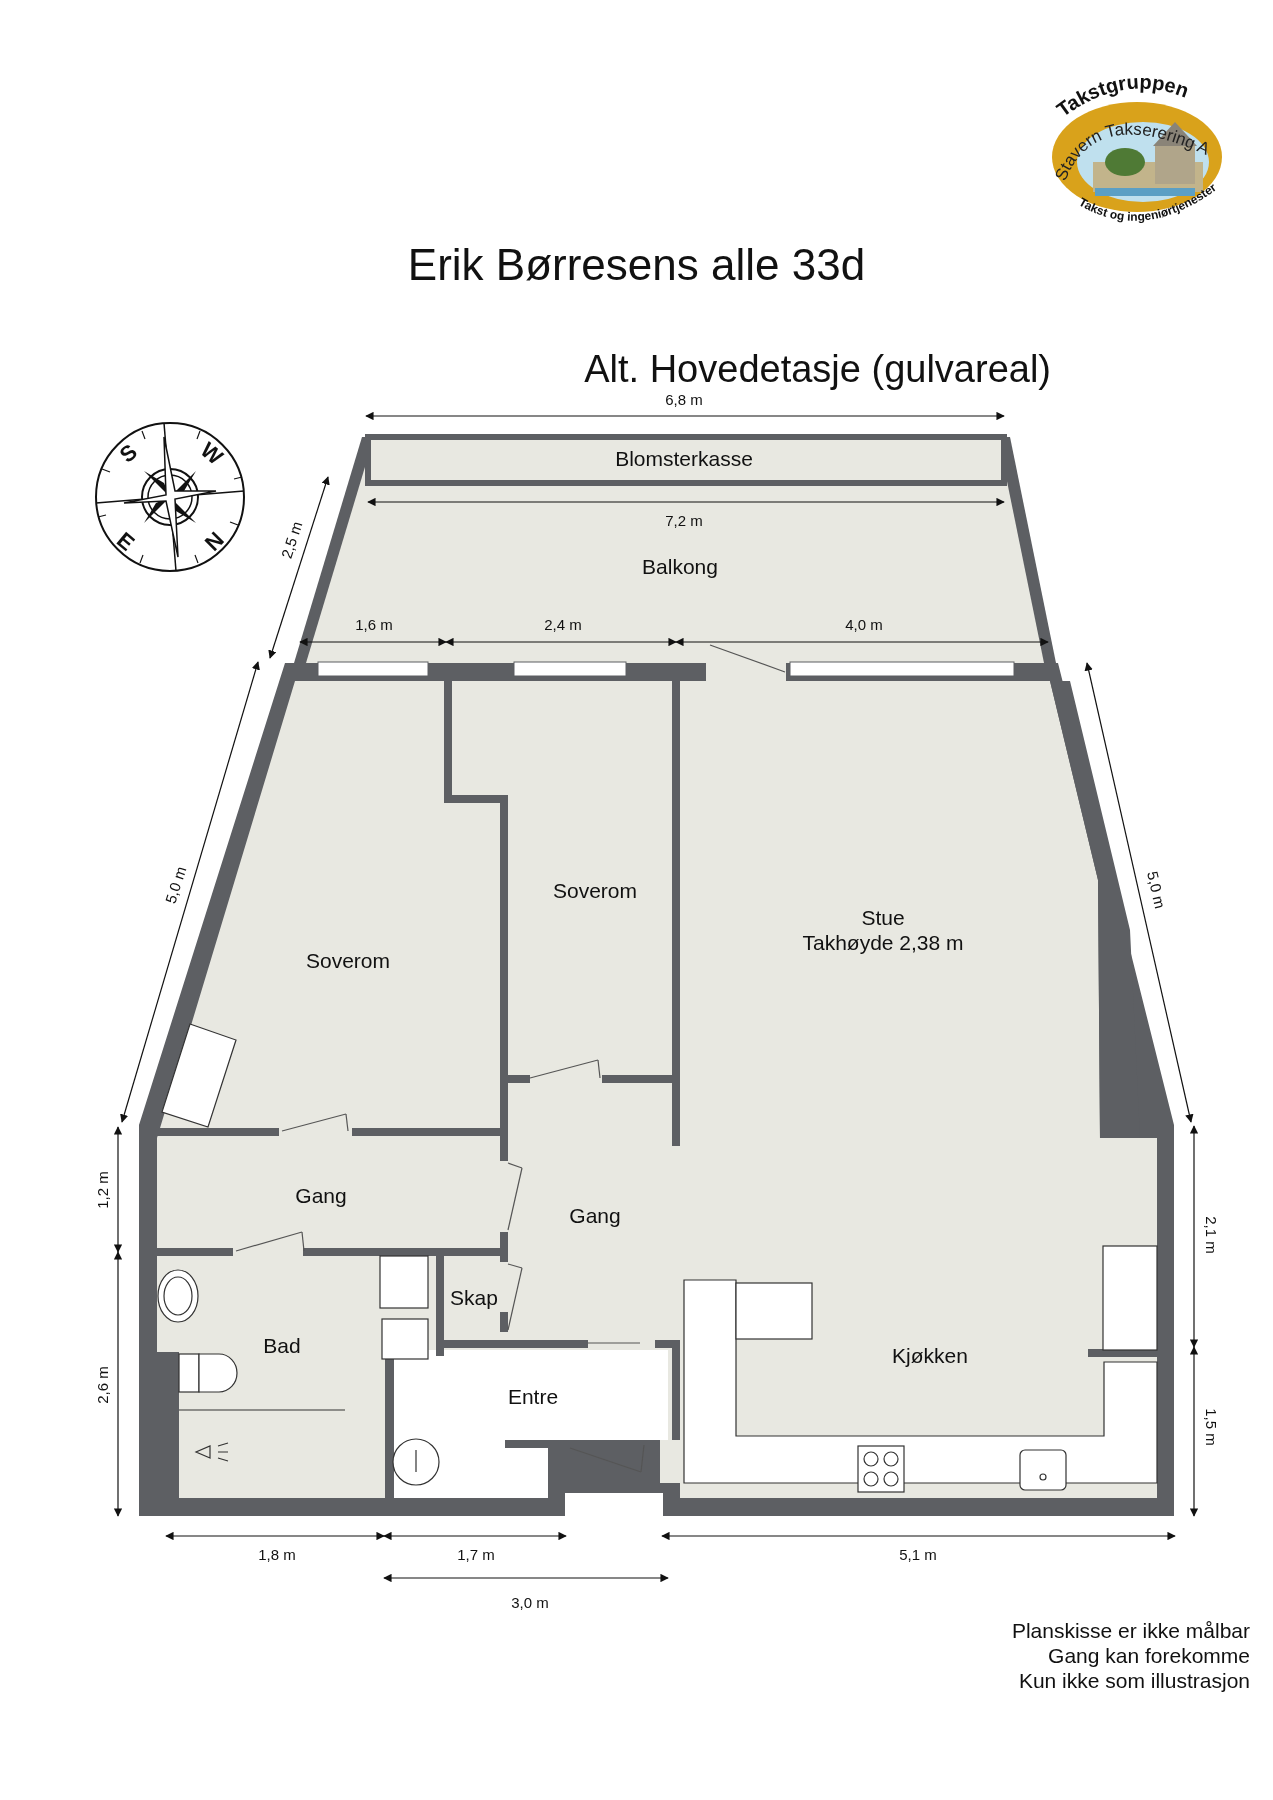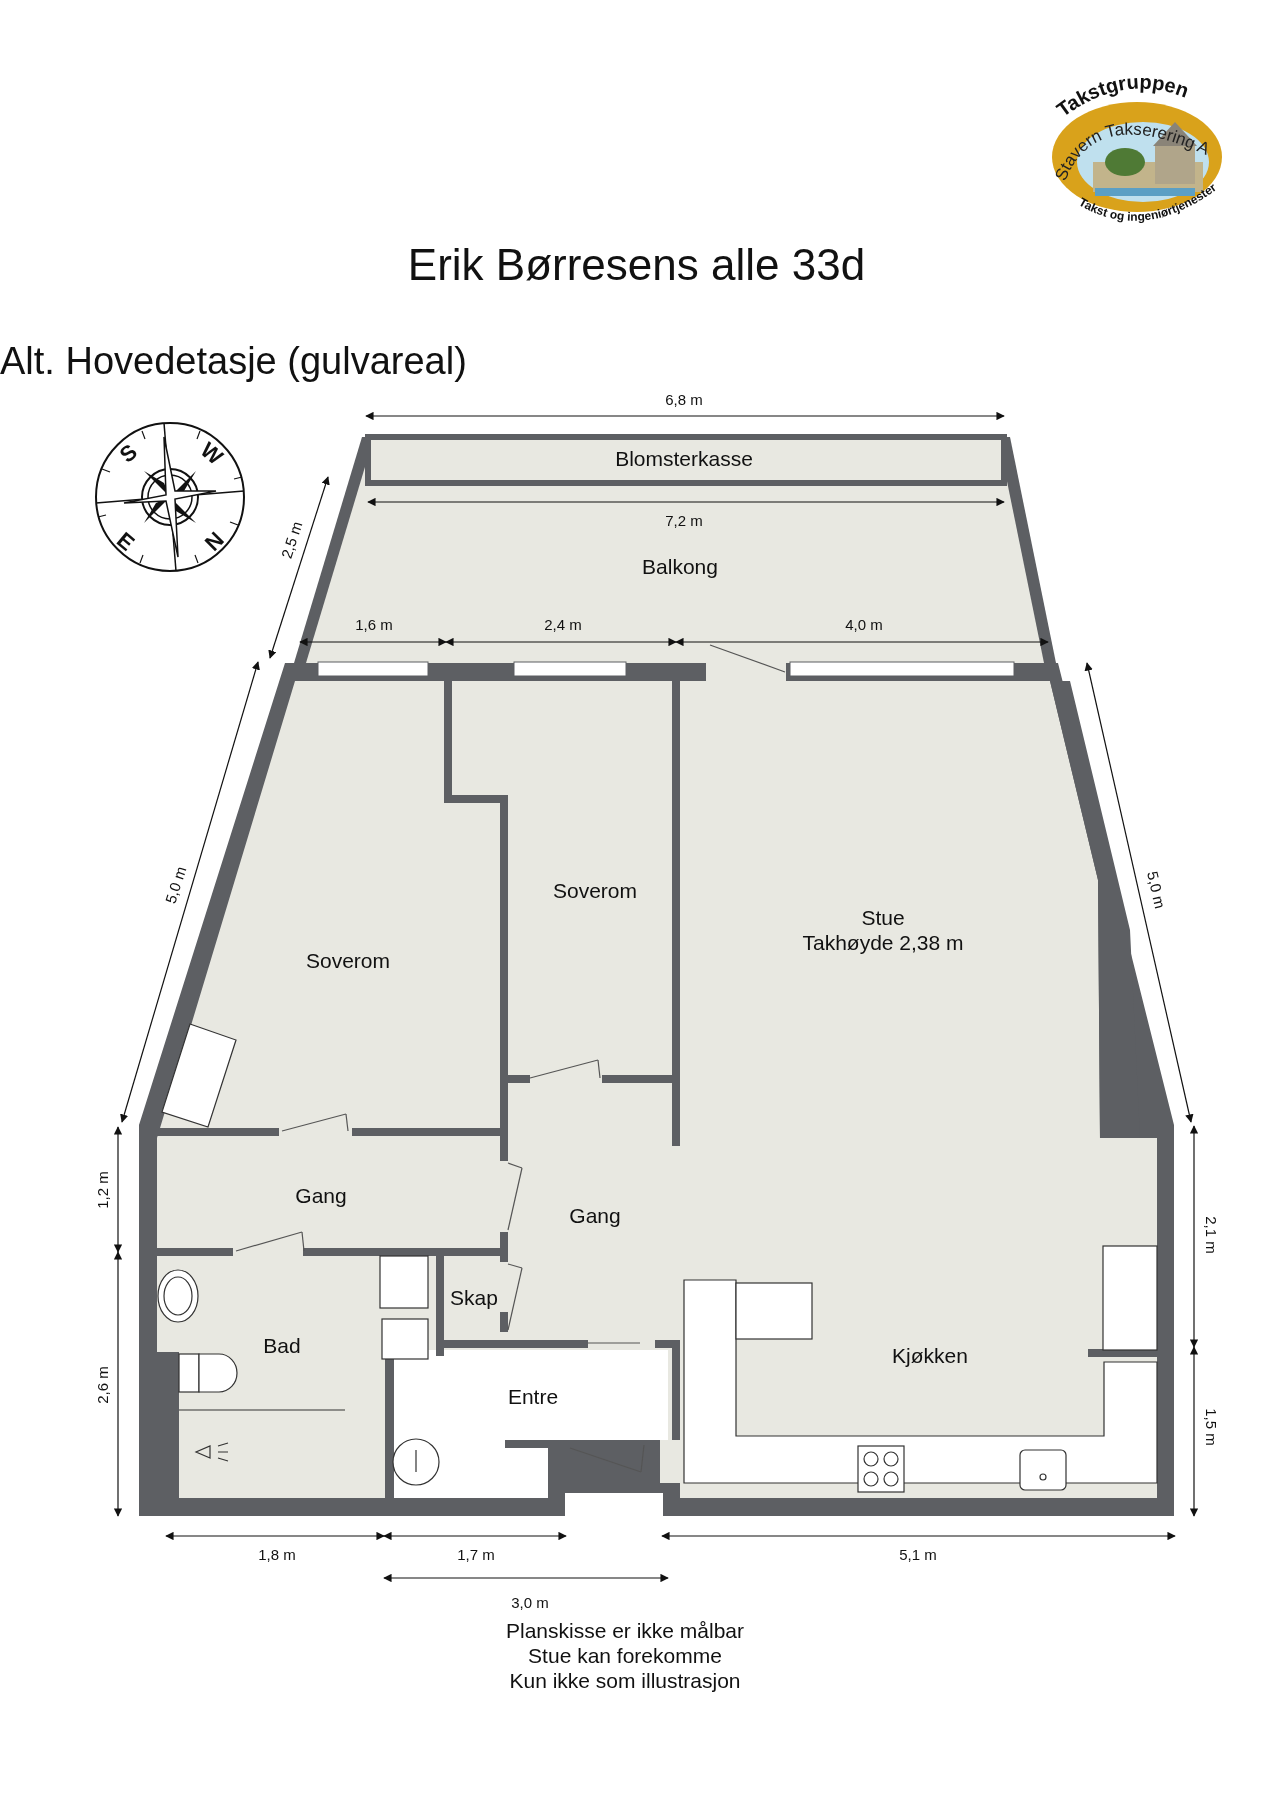--- a/index.html
+++ b/index.html
@@ -1,20 +1,20 @@
 <!DOCTYPE html>
 <html><head>
 <meta charset="utf-8">
 <style>
   html, body { margin:0; padding:0; background:#ffffff; }
   body { width:1273px; height:1800px; position:relative; overflow:hidden; font-family:"Liberation Sans", sans-serif; color:#111; }
   .abs { position:absolute; }
   .title { left:0; width:1273px; top:240px; text-align:center; font-size:44px; }
-  .subtitle { left:0; width:1051px; top:340px; text-align:left; font-size:38px; }
-  .disclaimer { left:0; width:1250px; top:1618px; text-align:center; font-size:21px; line-height:25px; }
+  .subtitle { left:0; width:1051px; top:348px; text-align:right; font-size:38px; }
+  .disclaimer { left:0; width:1250px; top:1618px; text-align:right; font-size:21px; line-height:25px; }
   .disclaimer div { white-space:nowrap; }
   svg.plan { position:absolute; left:0; top:0; }
   .room-label { font-family:"Liberation Sans", sans-serif; font-size:21px; fill:#111; text-anchor:middle; }
   .dim-label { font-family:"Liberation Sans", sans-serif; font-size:15px; fill:#111; text-anchor:middle; }
   .logo { left:1035px; top:62px; width:200px; height:180px; }
 </style>
 </head>
 <body>
 
 <div class="abs title">Erik Børresens alle 33d</div>
@@ -241,15 +241,15 @@
   <text class="dim-label" x="1211" y="1240" transform="rotate(90 1211 1235)">2,1 m</text>
   <text class="dim-label" x="1211" y="1432" transform="rotate(90 1211 1427)">1,5 m</text>
   <text class="dim-label" x="277" y="1560">1,8 m</text>
   <text class="dim-label" x="476" y="1560">1,7 m</text>
   <text class="dim-label" x="918" y="1560">5,1 m</text>
   <text class="dim-label" x="530" y="1608">3,0 m</text>
 </svg>
 
 <div class="abs disclaimer">
   <div>Planskisse er ikke målbar</div>
-  <div>Stue kan forekomme</div>
+  <div>Gang kan forekomme</div>
   <div>Kun ikke som illustrasjon</div>
 </div>
 
 </body></html>

